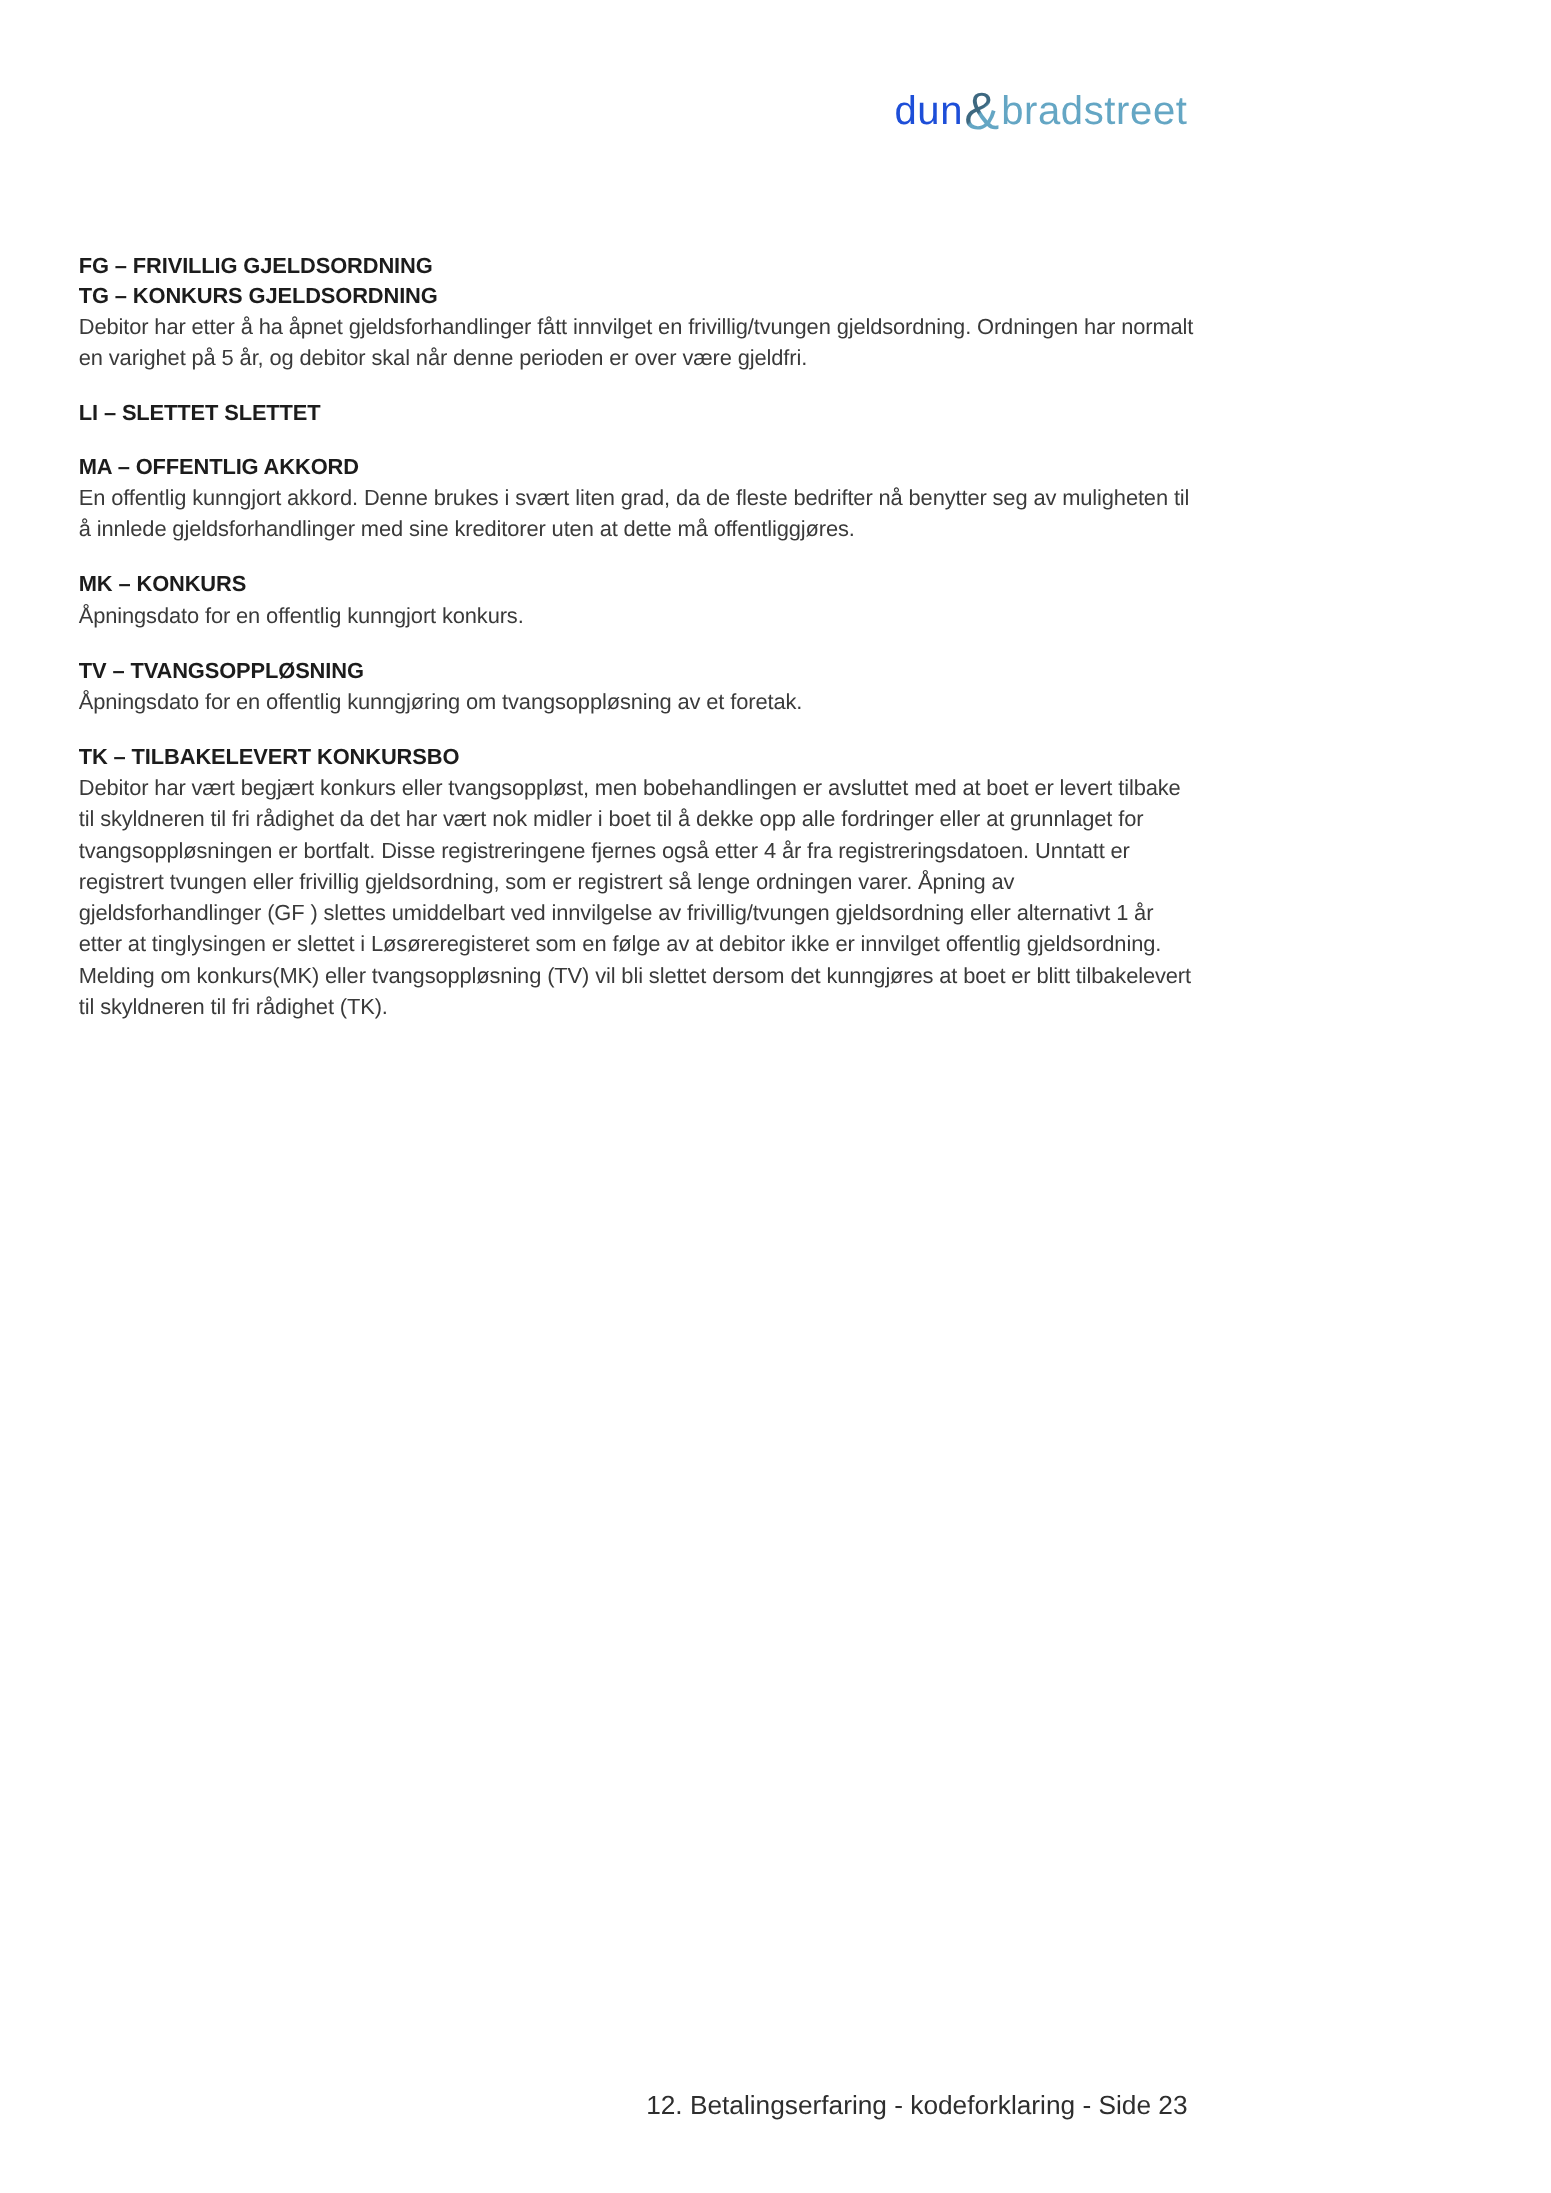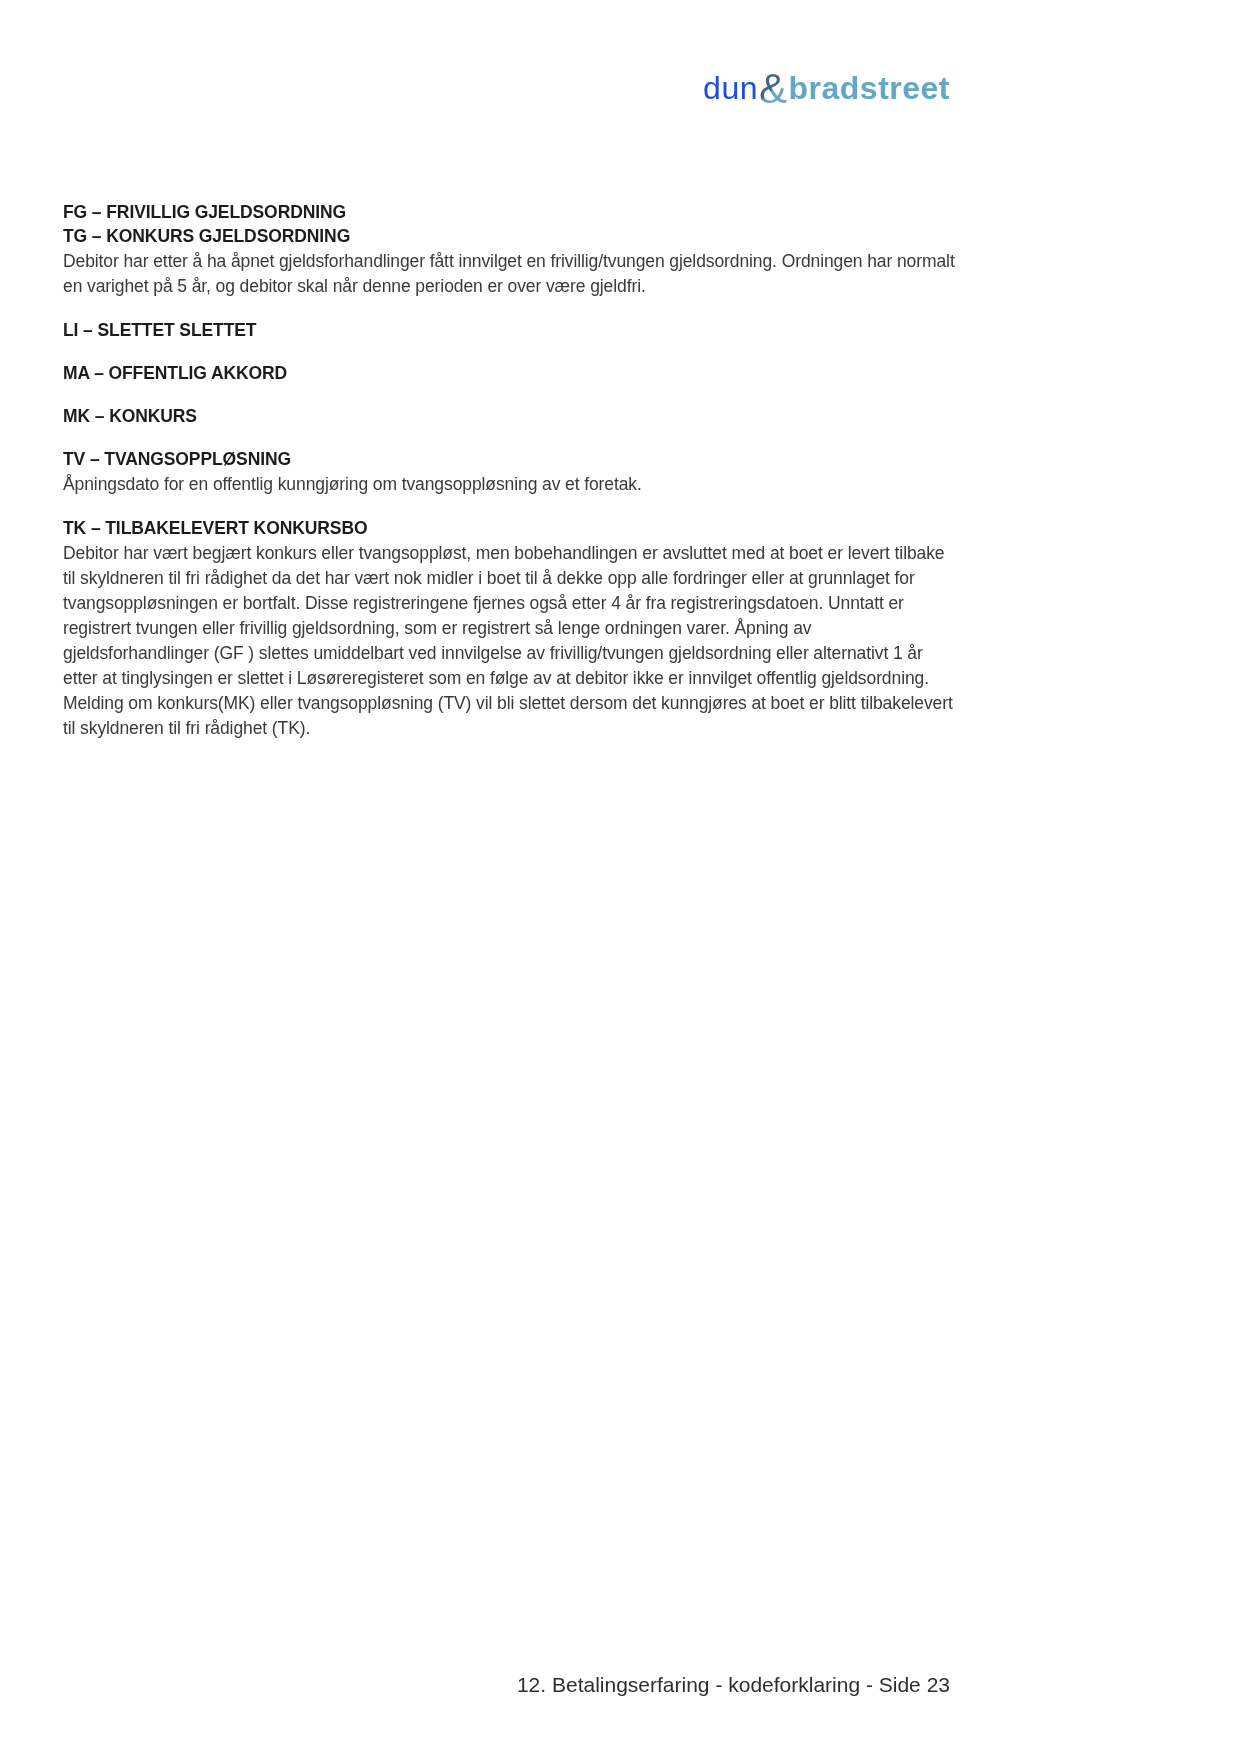--- a/index.html
+++ b/index.html
@@ -71,37 +71,39 @@
     font-size: 21px;
     line-height: 25px;
     color: #2e2e2e;
     white-space: nowrap;
   }
 </style>
 </head>
 <body>
 
 <div class="logo" style="--logo-dark: #3d6880; --logo-light: #64a6c4;">
-  <span style="color: #1d4ed8;">dun</span><span class="amp">&amp;</span><span style="color: rgb(100, 166, 196); font-weight: bold;">bradstreet</span>
+  <span style="color: #1d4ed8;">dun</span><span class="amp">&amp;</span><span style="color: rgb(100, 166, 196);">bradstreet</span>
 </div>
 
 <div class="content" id="sections">
     <section class="code-section">
       <h2>FG – FRIVILLIG GJELDSORDNING</h2>
       <h2>TG – KONKURS GJELDSORDNING</h2>
       <p>Debitor har etter å ha åpnet gjeldsforhandlinger fått innvilget en frivillig/tvungen gjeldsordning. Ordningen har normalt en varighet på 5 år, og debitor skal når denne perioden er over være gjeldfri.</p>
     </section>
     <section class="code-section">
       <h2>LI – SLETTET SLETTET</h2>
     </section>
     <section class="code-section">
       <h2>MA – OFFENTLIG AKKORD</h2>
+      <p>En offentlig kunngjort akkord. Denne brukes i svært liten grad, da de fleste bedrifter nå benytter seg av muligheten til å innlede gjeldsforhandlinger med sine kreditorer uten at dette må offentliggjøres.</p>
     </section>
     <section class="code-section">
       <h2>MK – KONKURS</h2>
+      <p>Åpningsdato for en offentlig kunngjort konkurs.</p>
     </section>
     <section class="code-section">
       <h2>TV – TVANGSOPPLØSNING</h2>
       <p>Åpningsdato for en offentlig kunngjøring om tvangsoppløsning av et foretak.</p>
     </section>
     <section class="code-section">
       <h2>TK – TILBAKELEVERT KONKURSBO</h2>
       <p>Debitor har vært begjært konkurs eller tvangsoppløst, men bobehandlingen er avsluttet med at boet er levert tilbake til skyldneren til fri rådighet da det har vært nok midler i boet til å dekke opp alle fordringer eller at grunnlaget for tvangsoppløsningen er bortfalt. Disse registreringene fjernes også etter 4 år fra registreringsdatoen. Unntatt er registrert tvungen eller frivillig gjeldsordning, som er registrert så lenge ordningen varer. Åpning av gjeldsforhandlinger (GF ) slettes umiddelbart ved innvilgelse av frivillig/tvungen gjeldsordning eller alternativt 1 år etter at tinglysingen er slettet i Løsøreregisteret som en følge av at debitor ikke er innvilget offentlig gjeldsordning. Melding om konkurs(MK) eller tvangsoppløsning (TV) vil bli slettet dersom det kunngjøres at boet er blitt tilbakelevert til skyldneren til fri rådighet (TK).</p>
     </section>
   </div>

